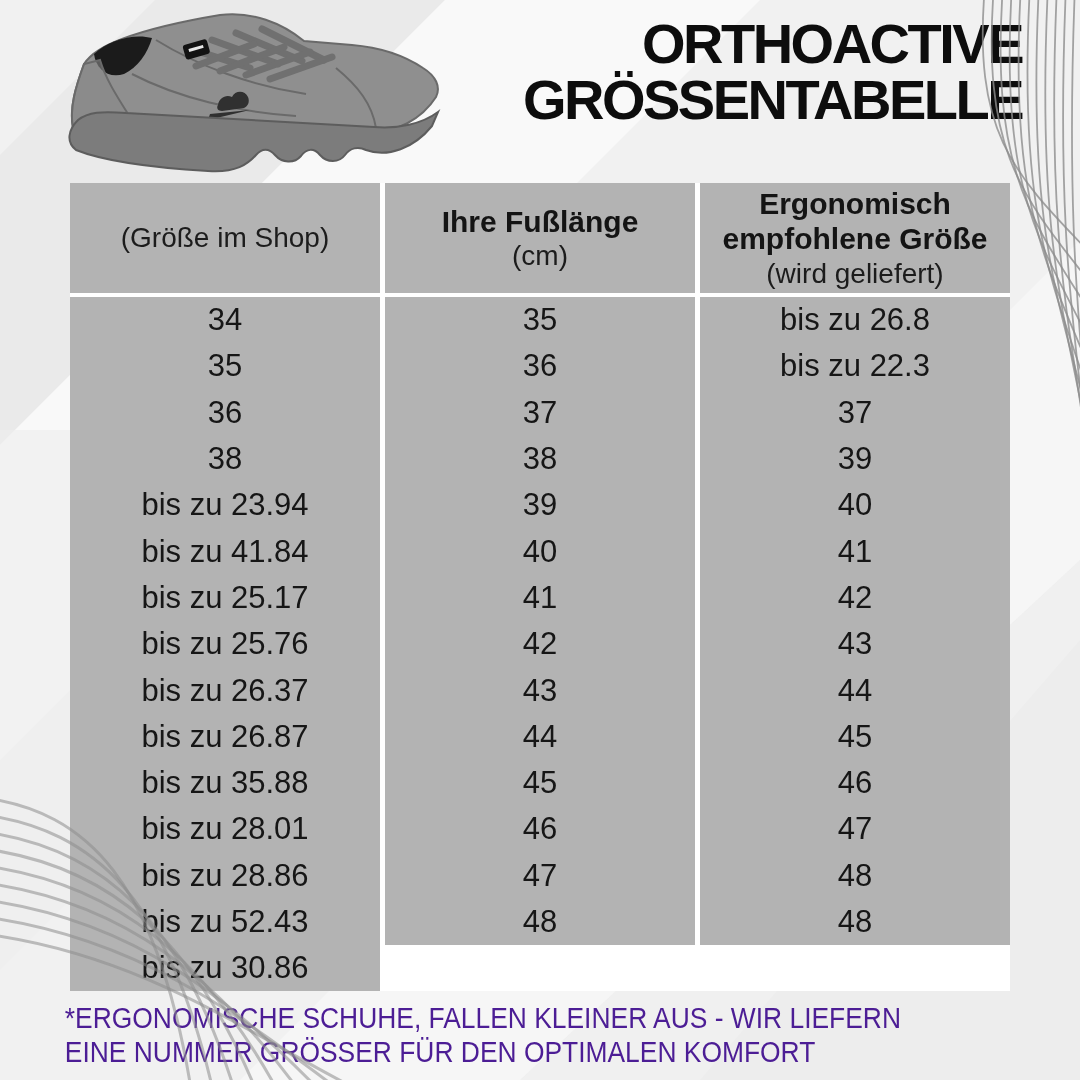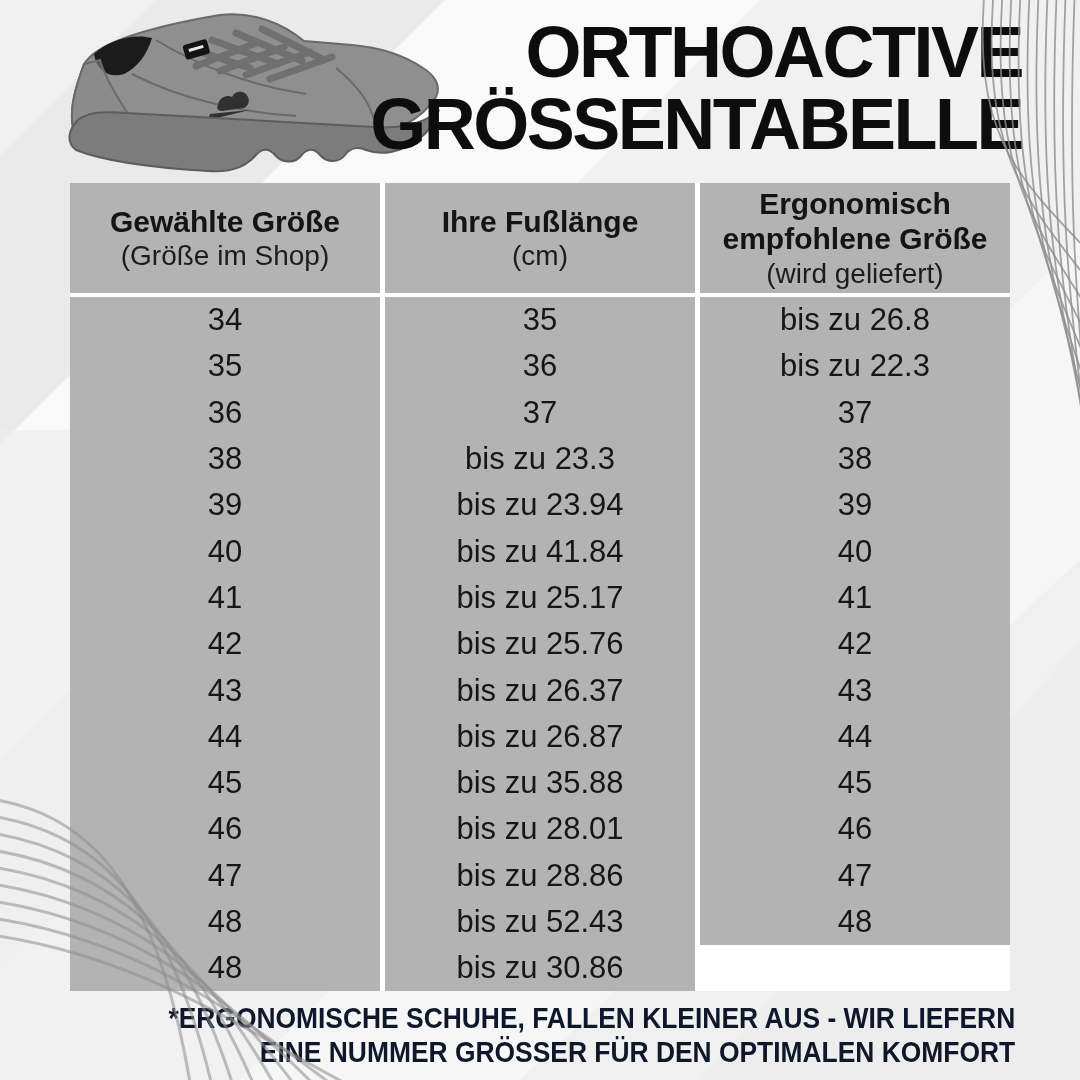--- a/index.html
+++ b/index.html
@@ -10,40 +10,40 @@
   }
   svg{display:block;}
   .bg-layer{position:absolute;inset:0;z-index:0;}
   .content{position:absolute;inset:0;z-index:1;}
   .waves-layer{position:absolute;inset:0;z-index:2;pointer-events:none;}
 
   .shoe{position:absolute;left:38px;top:2px;width:410px;height:175px;}
 
   .title{
     position:absolute;top:16px;right:58px;text-align:right;
-    font-weight:800;font-size:72px;line-height:1.0;letter-spacing:-2.5px;
+    font-weight:800;font-size:56px;line-height:1.0;letter-spacing:-2.5px;
     color:var(--title-color,#0d0d0d);
   }
 
   .size-table{
     position:absolute;left:70px;top:183px;width:940px;
     display:grid;grid-template-columns:repeat(3,1fr);
     grid-template-rows:110px 4px;grid-auto-rows:46.3px;
     column-gap:5px;background:var(--divider-color,#fff);
   }
   .cell{background:var(--cell-color,#b3b3b3);display:flex;align-items:center;justify-content:center;}
   .head-cell{flex-direction:column;grid-row:1;line-height:1.18;text-align:center;padding:0 8px;}
   .head-title{font-weight:700;font-size:30px;color:#141414;}
   .head-sub{font-weight:400;font-size:28px;color:#1c1c1c;}
   .spacer{grid-column:1/4;grid-row:2;background:transparent;}
   .body-cell{font-size:31px;font-weight:500;color:#161616;}
 
   .footnote{
-    position:absolute;left:0;right:0;top:1001px;text-align:right;
-    font-weight:700;font-size:30px;line-height:1.12;color:#0f172a;letter-spacing:0px;
+    position:absolute;left:0;right:0;top:1001px;text-align:left;
+    font-weight:400;font-size:30px;line-height:1.12;color:#4c1d95;letter-spacing:0px;
   }
   .footnote span{display:block;transform:scaleX(.88);}
 
   #waves-tr path{fill:none;stroke:var(--wave-color,#8d8d8d);stroke-width:1.8;opacity:.8;}
   #waves-bl path{fill:none;stroke:var(--wave-color,#8d8d8d);stroke-width:3;opacity:.55;}
 </style>
 </head>
 <body style="background: rgb(241, 241, 241);">
 
 <svg class="bg-layer" width="1080" height="1080" viewBox="0 0 1080 1080" aria-hidden="true">
@@ -96,21 +96,20 @@
     <path fill="#7c7c7c" stroke="#5d5d5d" stroke-width="2" d="M40,118 C30,128 28,140 38,148 C68,160 120,166 170,169 C198,171 210,162 218,153 C224,146 231,146 237,153 C244,161 256,162 263,154 C269,146 276,146 282,153 C289,161 301,161 307,153 C312,146 320,144 328,148 C350,156 376,146 394,124 L400,110 C384,122 360,127 336,125 L88,111 C64,109 50,110 40,118 Z"></path>
   </svg>
 
   <div class="title">
     <div>ORTHOACTIVE</div>
     <div>GRÖSSENTABELLE</div>
   </div>
 
   <div class="size-table">
     <div class="cell head-cell">
-      <div class="head-title">Gewählte Größe</div>
       <div class="head-sub">(Größe im Shop)</div>
     </div>
     <div class="cell head-cell">
       <div class="head-title">Ihre Fußlänge</div>
       <div class="head-sub">(cm)</div>
     </div>
     <div class="cell head-cell">
       <div class="head-title">Ergonomisch empfohlene Größe</div>
       <div class="head-sub">(wird geliefert)</div>
     </div>
@@ -119,21 +118,20 @@
   <div class="cell body-cell">34</div>
       <div class="cell body-cell">35</div>
       <div class="cell body-cell">bis zu 26.8</div>
       <div class="cell body-cell">35</div>
       <div class="cell body-cell">36</div>
       <div class="cell body-cell">bis zu 22.3</div>
       <div class="cell body-cell">36</div>
       <div class="cell body-cell">37</div>
       <div class="cell body-cell">37</div>
       <div class="cell body-cell">38</div>
-      <div class="cell body-cell">bis zu 23.3</div>
       <div class="cell body-cell">38</div>
       <div class="cell body-cell">39</div>
       <div class="cell body-cell">bis zu 23.94</div>
       <div class="cell body-cell">39</div>
       <div class="cell body-cell">40</div>
       <div class="cell body-cell">bis zu 41.84</div>
       <div class="cell body-cell">40</div>
       <div class="cell body-cell">41</div>
       <div class="cell body-cell">bis zu 25.17</div>
       <div class="cell body-cell">41</div>

